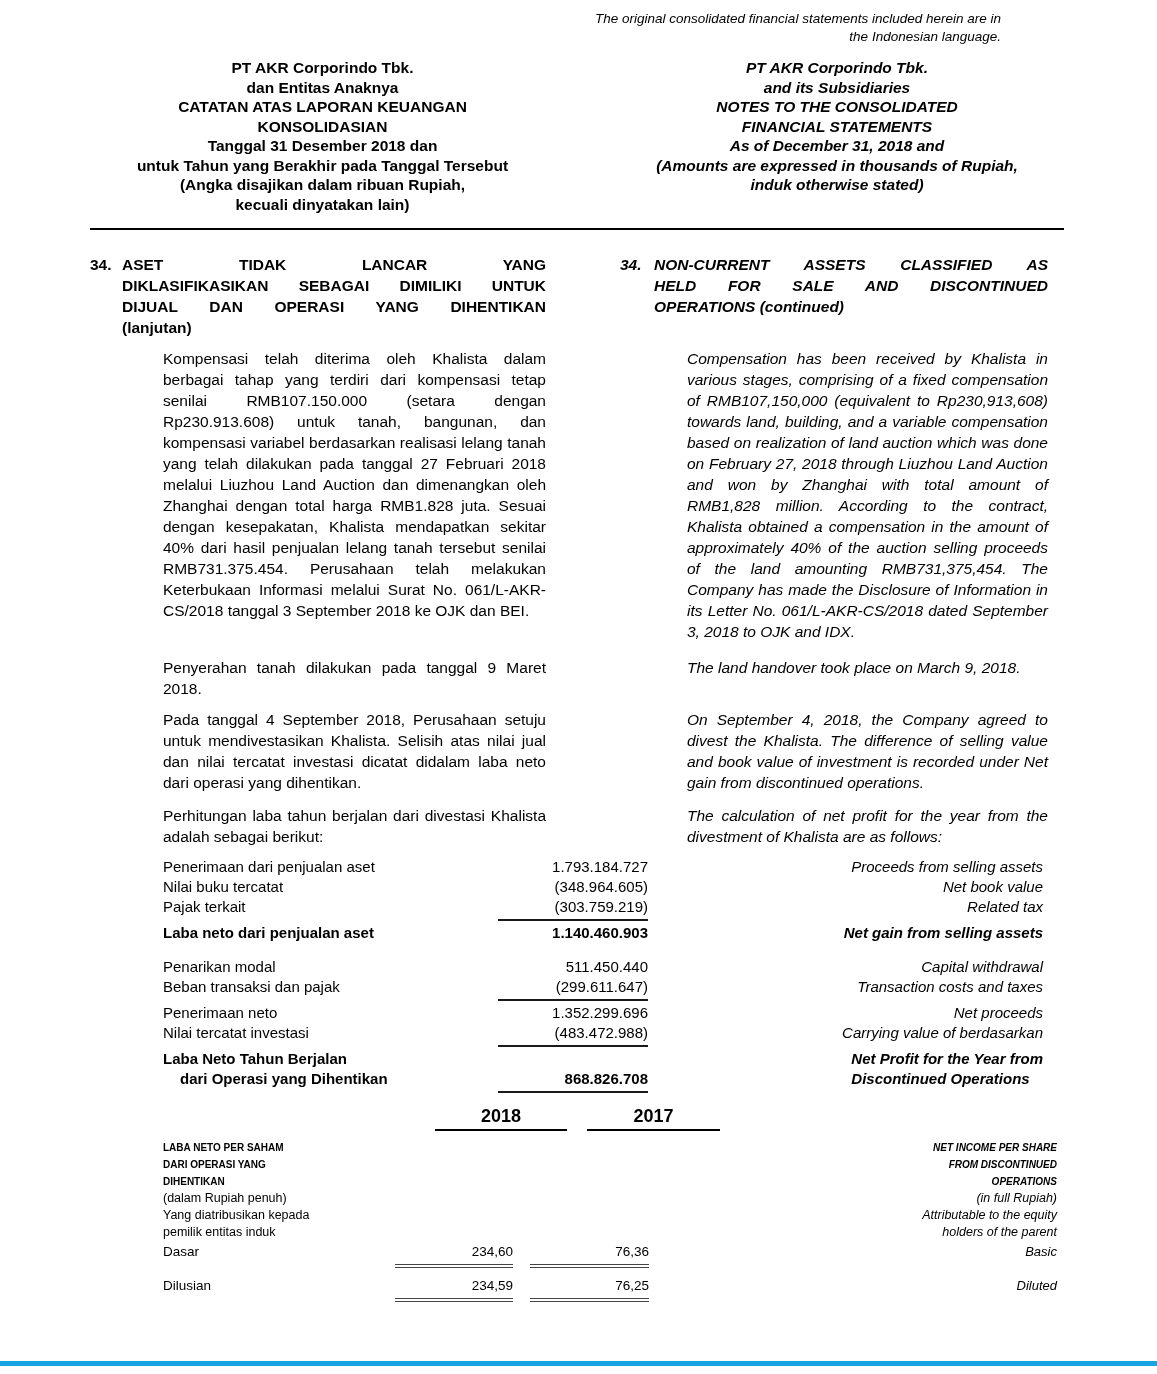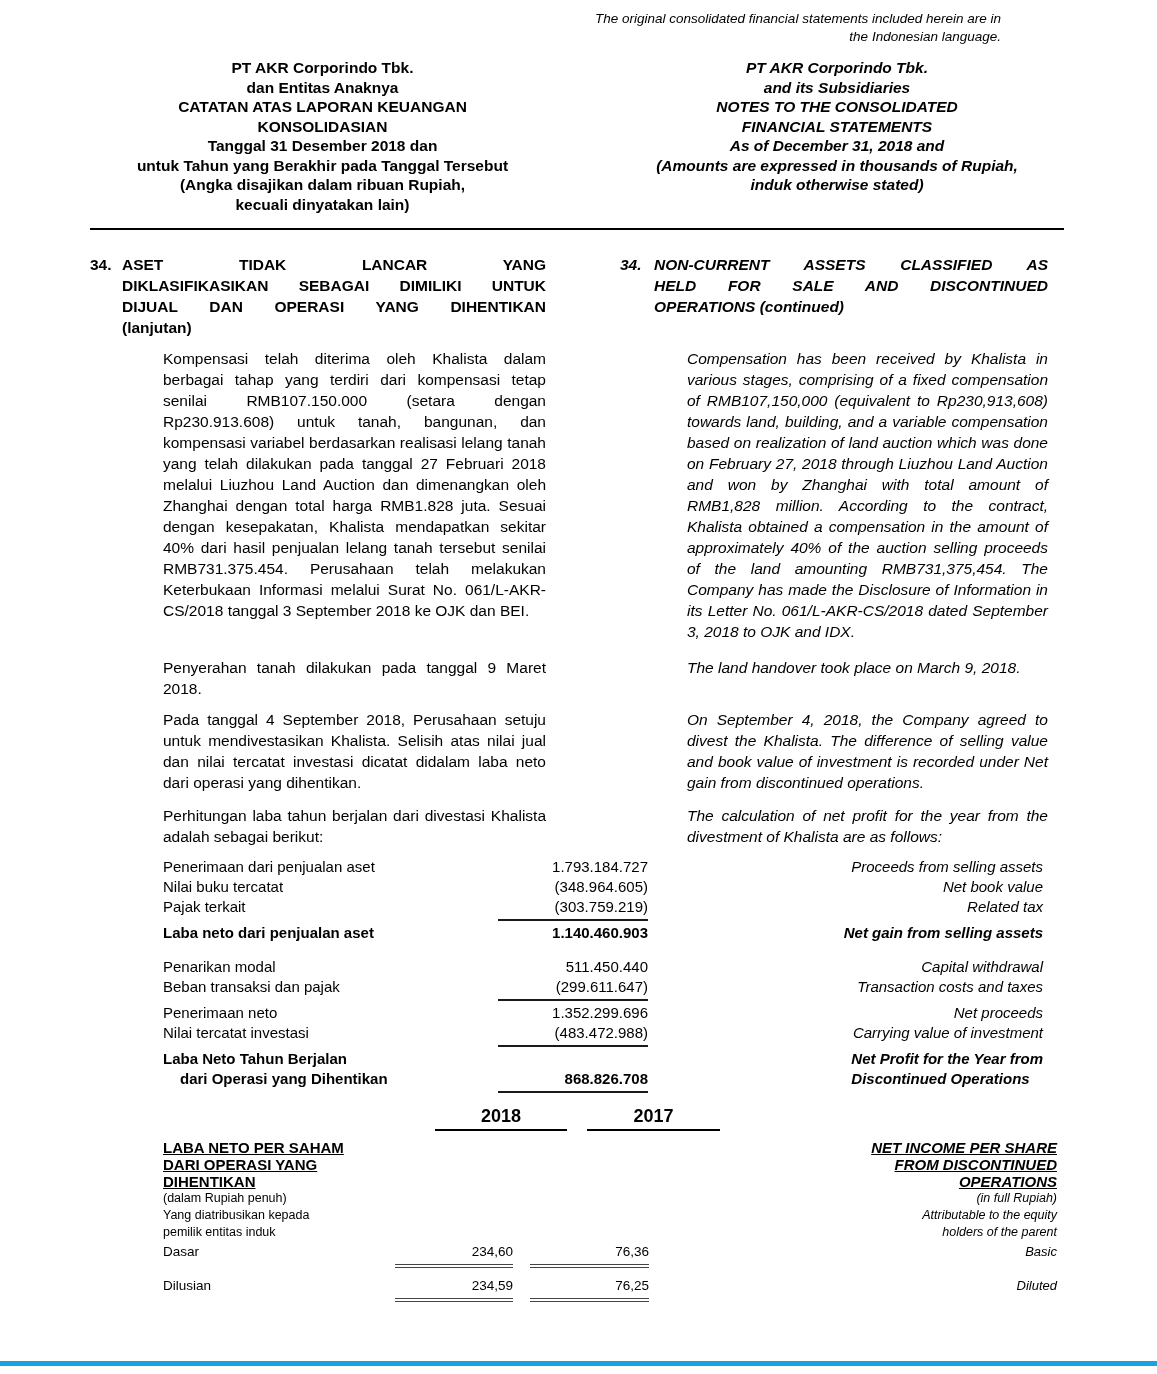--- a/index.html
+++ b/index.html
@@ -39,21 +39,21 @@
   .indent2 {padding-left:17px;}
   .lblock {display:inline-block; text-align:left;}
   .table2 {margin-top:14px;}
   .t2-hrow {display:flex; padding:0 93px 0 90px; font-weight:bold; font-size:18px; line-height:18px;}
   .t2-h {margin-left:345px; width:132px; text-align:center; border-bottom:2px solid #000; padding-bottom:4px;}
   .t2-h2 {margin-left:20px; width:133px;}
   .t2-labels {margin-top:8px;}
   .t2-lrow {display:flex; padding:0 93px 0 90px; line-height:17px;}
   .t2-ll {margin-left:73px; width:290px;}
   .t2-rl {flex:1; text-align:right; padding-right:7px;}
-  .t2-title {font-weight:bold; font-size:15px;text-decoration:underline;}
+  .t2-title {font-weight:bold; font-size:10px;}
   .t2-sub {font-size:12.5px;}
   .t2-drow {display:flex; padding:0 93px 0 90px; line-height:18px; margin-top:2px; font-size:13.5px;}
   .t2-drow .t2-ll {width:200px;}
   .t2-c1 {width:150px; text-align:right;}
   .t2-c2 {width:136px; text-align:right;}
   .t2-drow .t2-rl {font-size:13px;}
   .t2-rulerow {display:flex; padding:0 93px 0 90px; margin-top:3px;}
   .t2-dr1 {margin-left:305px; width:118px; border-top:4px double #444; height:0;}
   .t2-dr2 {margin-left:17px; width:119px; border-top:4px double #444; height:0;}
   .t2-gap {height:7px;}
@@ -184,21 +184,21 @@
     </div>
     <div class="t1-rule"></div>
     <div class="t1-row">
       <div class="t1-label">Penerimaan neto</div>
       <div class="t1-amount">1.352.299.696</div>
       <div class="t1-en en">Net proceeds</div>
     </div>
     <div class="t1-row">
       <div class="t1-label">Nilai tercatat investasi</div>
       <div class="t1-amount">(483.472.988)</div>
-      <div class="t1-en en">Carrying value of investment</div>
+      <div class="t1-en en">Carrying value of berdasarkan</div>
     </div>
     <div class="t1-rule"></div>
     <div class="t1-row bold two-line">
       <div class="t1-label">
         <div>Laba Neto Tahun Berjalan</div>
         <div class="indent2">dari Operasi yang Dihentikan</div>
       </div>
       <div class="t1-amount">868.826.708</div>
       <div class="t1-en en">
         <span class="lblock">

